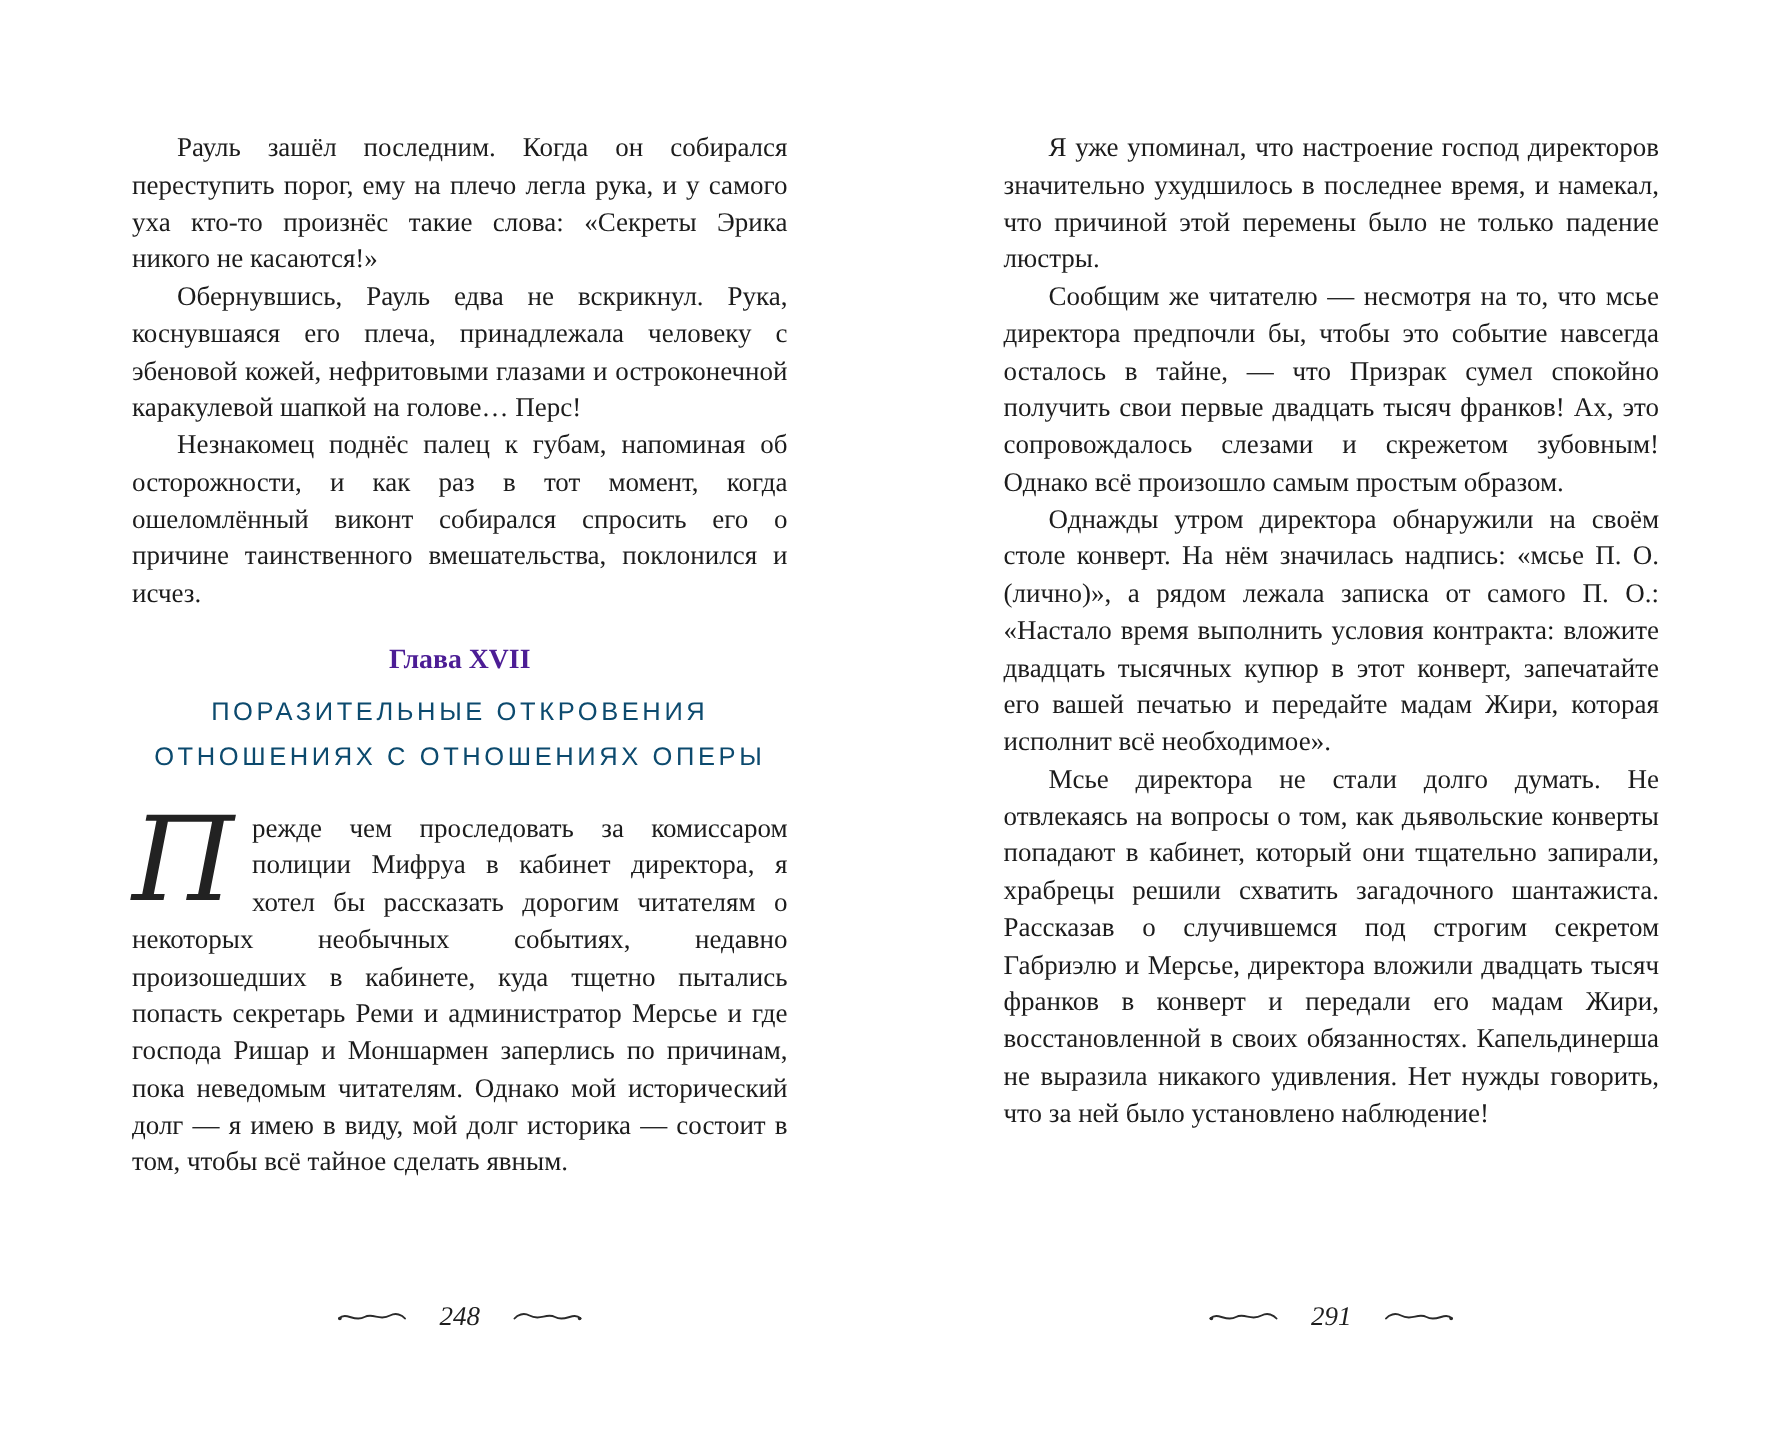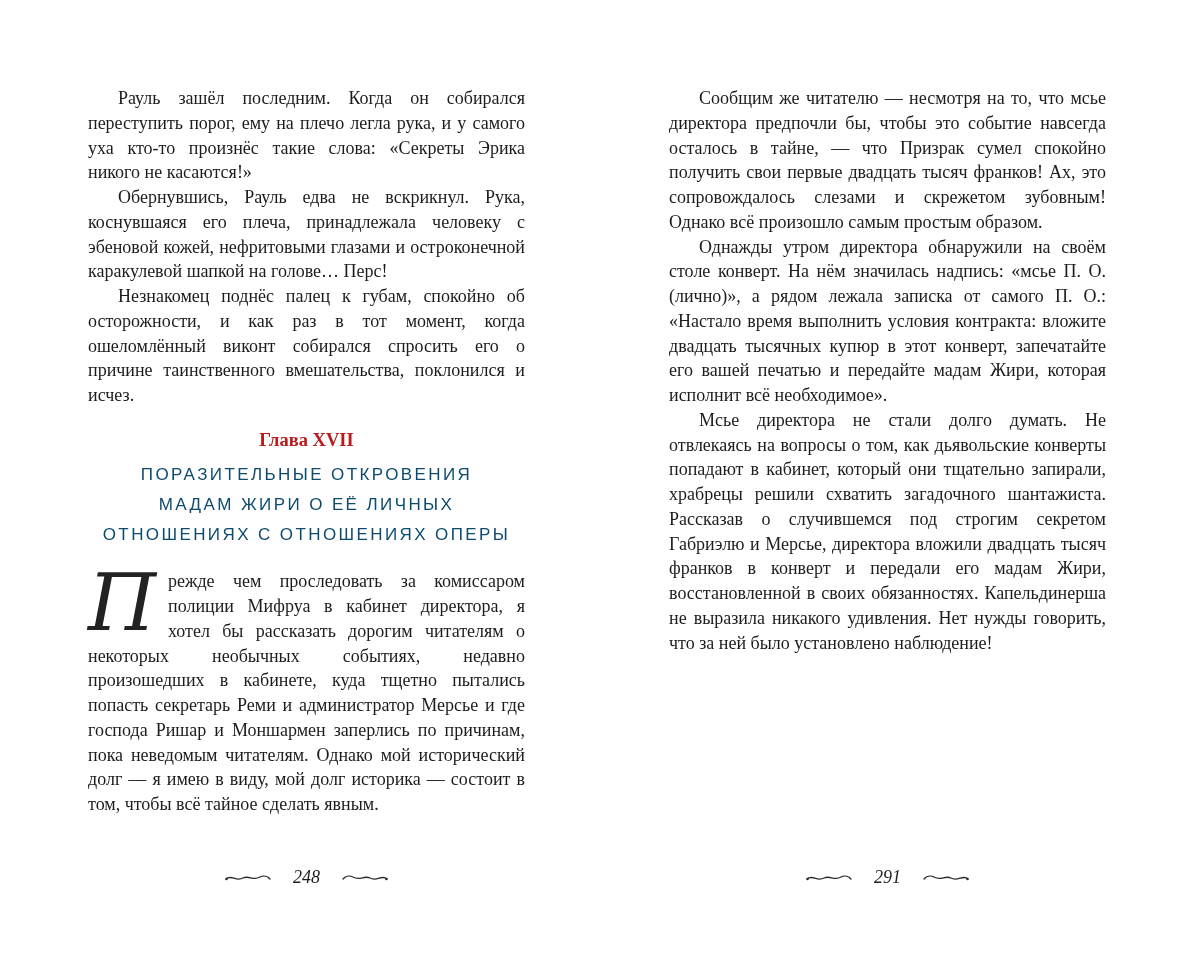--- a/index.html
+++ b/index.html
@@ -32,21 +32,21 @@
   }
   .indent { text-indent: 30px; }
   .chapter {
     text-align: center;
     margin: 22px 0 20px 0;
   }
   .chapter-label {
     font-weight: bold;
     font-size: 18.5px;
     margin-bottom: 9px;
-    color: #b91c1c;
+    color: #4c1d95;
   }
   .chapter-title {
     font-family: "Liberation Sans", sans-serif;
     font-size: 17px;
     letter-spacing: 2.4px;
     line-height: 1.76;
     color: #0c4a6e;
   }
   .dropcap {
     float: left;
@@ -76,26 +76,25 @@
 </style>
 </head>
 <body>
 
 <div class="spread">
 
   <section class="page">
     <div class="page-body">
       <p class="para indent">Рауль зашёл последним. Когда он собирался переступить порог, ему на плечо легла рука, и у самого уха кто-то произнёс такие слова: «Секреты Эрика никого не касаются!»</p>
       <p class="para indent">Обернувшись, Рауль едва не вскрикнул. Рука, коснувшаяся его плеча, принадлежала человеку с эбеновой кожей, нефритовыми глазами и остроконечной каракулевой шапкой на голове… Перс!</p>
-      <p class="para indent">Незнакомец поднёс палец к губам, спокойно об осторожности, и как раз в тот момент, когда ошеломлённый виконт собирался спросить его о причине таинственного вмешательства, поклонился и исчез.</p>
+      <p class="para indent">Незнакомец поднёс палец к губам, напоминая об осторожности, и как раз в тот момент, когда ошеломлённый виконт собирался спросить его о причине таинственного вмешательства, поклонился и исчез.</p>
 
       <div class="chapter">
         <div class="chapter-label">Глава XVII</div>
         <div class="chapter-title">ПОРАЗИТЕЛЬНЫЕ ОТКРОВЕНИЯ</div>
-        <div class="chapter-title">МАДАМ ЖИРИ О ЕЁ ЛИЧНЫХ</div>
         <div class="chapter-title">ОТНОШЕНИЯХ С ОТНОШЕНИЯХ ОПЕРЫ</div>
       </div>
 
       <p class="para"><span class="dropcap">П</span><span>режде чем проследовать за комиссаром полиции Мифруа в кабинет директора, я хотел бы рассказать дорогим читателям о некоторых необычных событиях, недавно произошедших в кабинете, куда тщетно пытались попасть секретарь Реми и администратор Мерсье и где господа Ришар и Моншармен заперлись по причинам, пока неведомым читателям. Однако мой исторический долг — я имею в виду, мой долг историка — состоит в том, чтобы всё тайное сделать явным.</span></p>
     </div>
 
     <footer class="page-footer">
       <span class="flourish">
         <svg width="46" height="10" viewBox="0 0 46 10" aria-hidden="true">
           <path d="M1 6 C 6 1, 11 9, 18 5 C 24 2, 28 8, 35 4 C 39 2, 43 3.5, 45 6" fill="none" stroke="#2a2a2a" stroke-width="1.3" stroke-linecap="round"></path>
@@ -107,20 +106,21 @@
         <svg width="46" height="10" viewBox="0 0 46 10" aria-hidden="true">
           <path d="M1 6 C 6 1, 11 9, 18 5 C 24 2, 28 8, 35 4 C 39 2, 43 3.5, 45 6" fill="none" stroke="#2a2a2a" stroke-width="1.3" stroke-linecap="round"></path>
           <circle cx="1.6" cy="6" r="1.2" fill="#2a2a2a"></circle>
         </svg>
       </span>
     </footer>
   </section>
 
   <section class="page">
     <div class="page-body">
+      <p class="para indent">Я уже упоминал, что настроение господ директоров значительно ухудшилось в последнее время, и намекал, что причиной этой перемены было не только падение люстры.</p>
       <p class="para indent">Сообщим же читателю — несмотря на то, что мсье директора предпочли бы, чтобы это событие навсегда осталось в тайне, — что Призрак сумел спокойно получить свои первые двадцать тысяч франков! Ах, это сопровождалось слезами и скрежетом зубовным! Однако всё произошло самым простым образом.</p>
       <p class="para indent">Однажды утром директора обнаружили на своём столе конверт. На нём значилась надпись: «мсье П. О. (лично)», а рядом лежала записка от самого П. О.: «Настало время выполнить условия контракта: вложите двадцать тысячных купюр в этот конверт, запечатайте его вашей печатью и передайте мадам Жири, которая исполнит всё необходимое».</p>
       <p class="para indent">Мсье директора не стали долго думать. Не отвлекаясь на вопросы о том, как дьявольские конверты попадают в кабинет, который они тщательно запирали, храбрецы решили схватить загадочного шантажиста. Рассказав о случившемся под строгим секретом Габриэлю и Мерсье, директора вложили двадцать тысяч франков в конверт и передали его мадам Жири, восстановленной в своих обязанностях. Капельдинерша не выразила никакого удивления. Нет нужды говорить, что за ней было установлено наблюдение!</p>
     </div>
 
     <footer class="page-footer">
       <span class="flourish">
         <svg width="46" height="10" viewBox="0 0 46 10" aria-hidden="true">
           <path d="M1 6 C 6 1, 11 9, 18 5 C 24 2, 28 8, 35 4 C 39 2, 43 3.5, 45 6" fill="none" stroke="#2a2a2a" stroke-width="1.3" stroke-linecap="round"></path>
           <circle cx="1.6" cy="6" r="1.2" fill="#2a2a2a"></circle>

